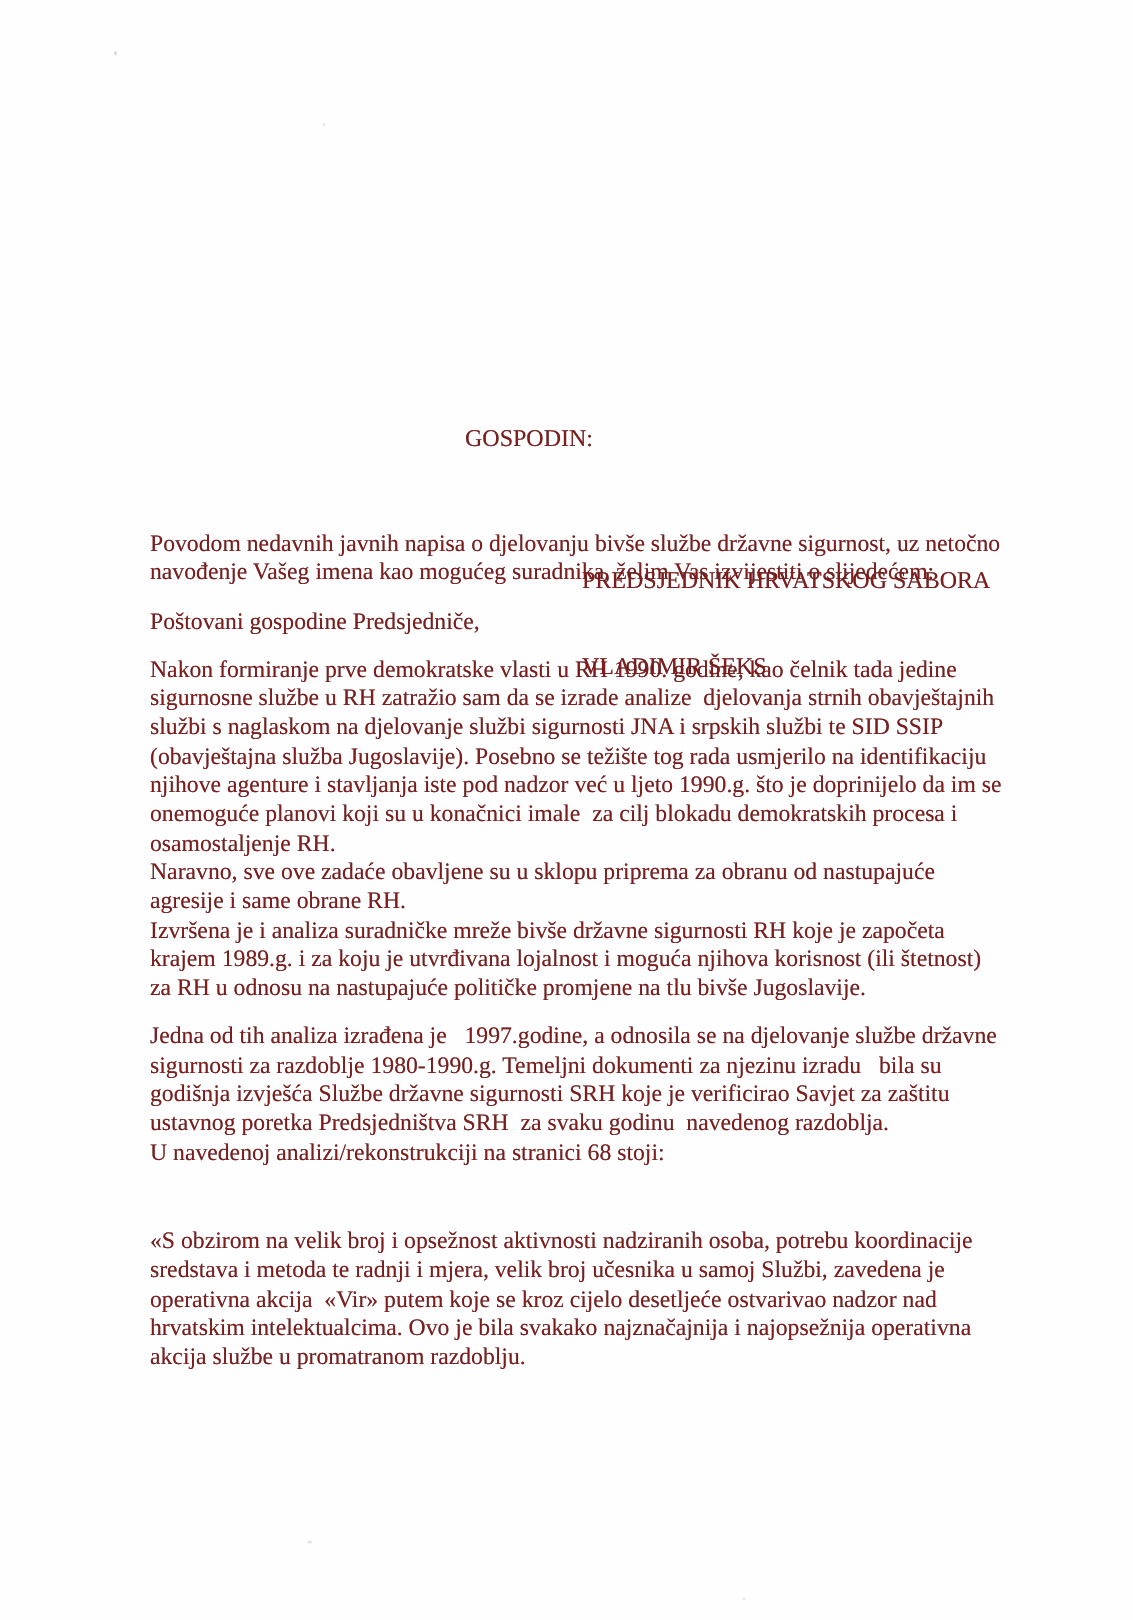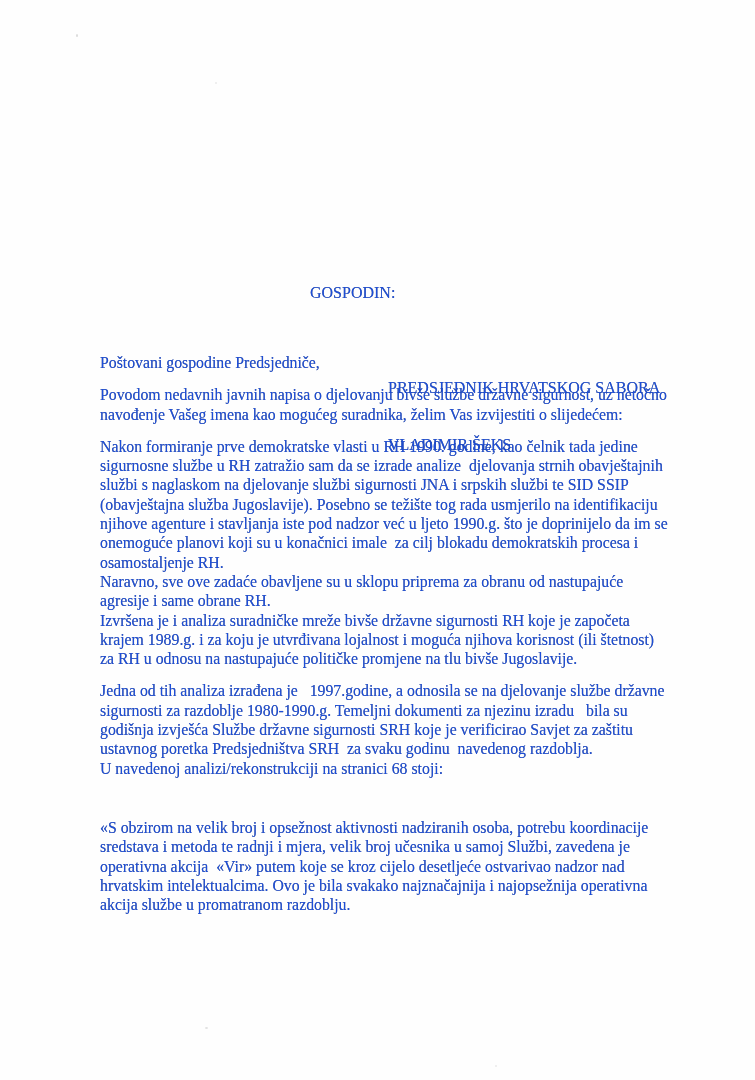--- a/index.html
+++ b/index.html
@@ -9,21 +9,21 @@
     background: #e8e8e8;
   }
   .page {
     position: relative;
     width: 755px;
     height: 1080px;
     margin: 0 auto;
     background: #fefefe;
     overflow: hidden;
     font-family: "Liberation Serif", "DejaVu Serif", serif;
-    color: #1d4ed8;
+    color: #7f1d1d;
   }
   
   .recipient {
     position: absolute;
     left: 310px;
     top: 245px;
     font-size: 16px;
     line-height: 19px;
     white-space: pre;
     text-shadow: 0 0 0.4px rgba(30,30,30,0.55);
@@ -72,23 +72,23 @@
 
   <div class="recipient">
     <div>GOSPODIN:</div>
     <div class="recipient-details">
       <div>PREDSJEDNIK HRVATSKOG SABORA</div>
       <div>VLADIMIR ŠEKS</div>
     </div>
   </div>
 
   <div class="letter-body">
-    <p>Poštovani gospodine Predsjedniče,</p>
     <p>Povodom nedavnih javnih napisa o djelovanju bivše službe državne sigurnost, uz netočno
 navođenje Vašeg imena kao mogućeg suradnika, želim Vas izvijestiti o slijedećem:</p>
+    <p>Poštovani gospodine Predsjedniče,</p>
     <p>Nakon formiranje prve demokratske vlasti u RH 1990. godine, kao čelnik tada jedine
 sigurnosne službe u RH zatražio sam da se izrade analize  djelovanja strnih obavještajnih
 službi s naglaskom na djelovanje službi sigurnosti JNA i srpskih službi te SID SSIP
 (obavještajna služba Jugoslavije). Posebno se težište tog rada usmjerilo na identifikaciju
 njihove agenture i stavljanja iste pod nadzor već u ljeto 1990.g. što je doprinijelo da im se
 onemoguće planovi koji su u konačnici imale  za cilj blokadu demokratskih procesa i
 osamostaljenje RH.
 Naravno, sve ove zadaće obavljene su u sklopu priprema za obranu od nastupajuće
 agresije i same obrane RH.
 Izvršena je i analiza suradničke mreže bivše državne sigurnosti RH koje je započeta

